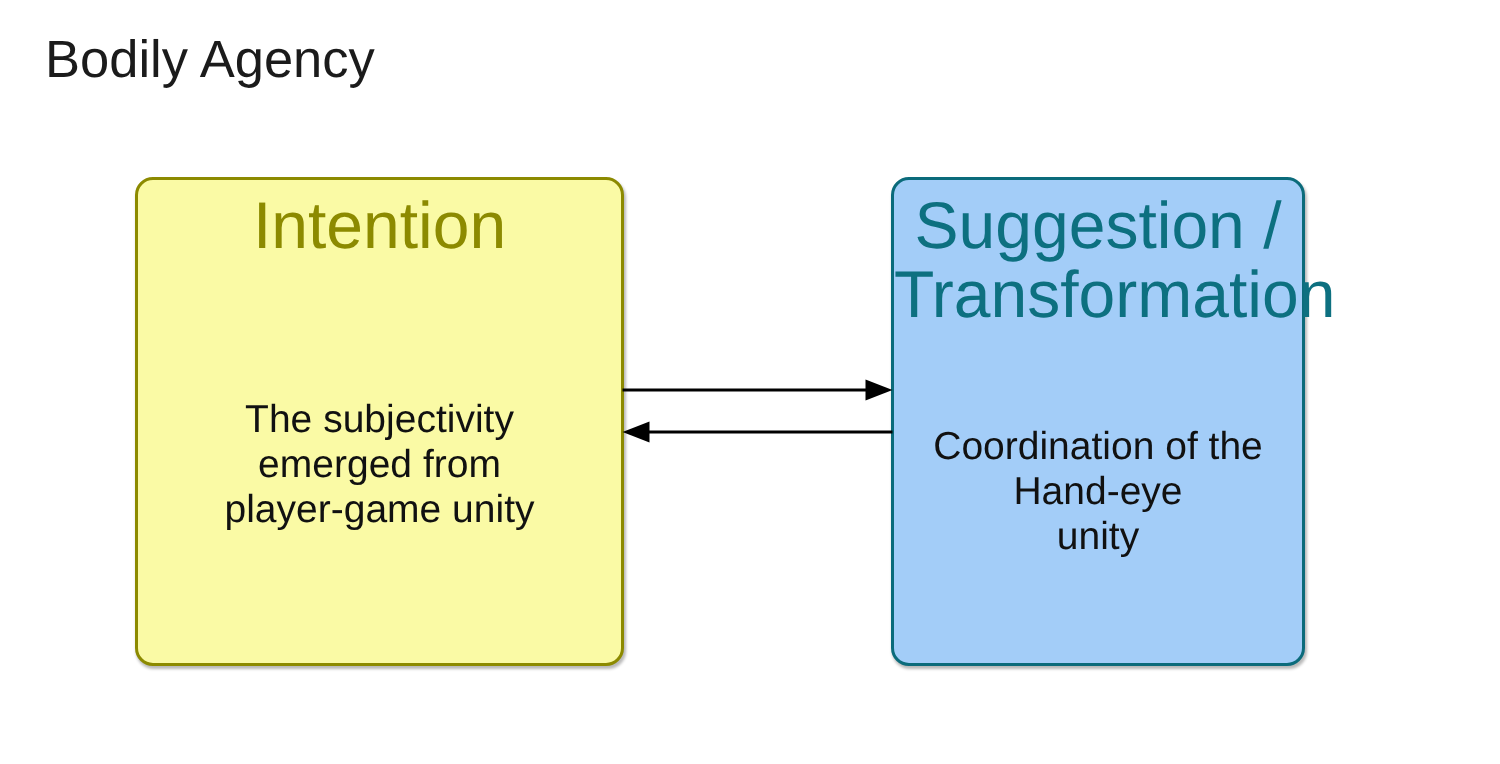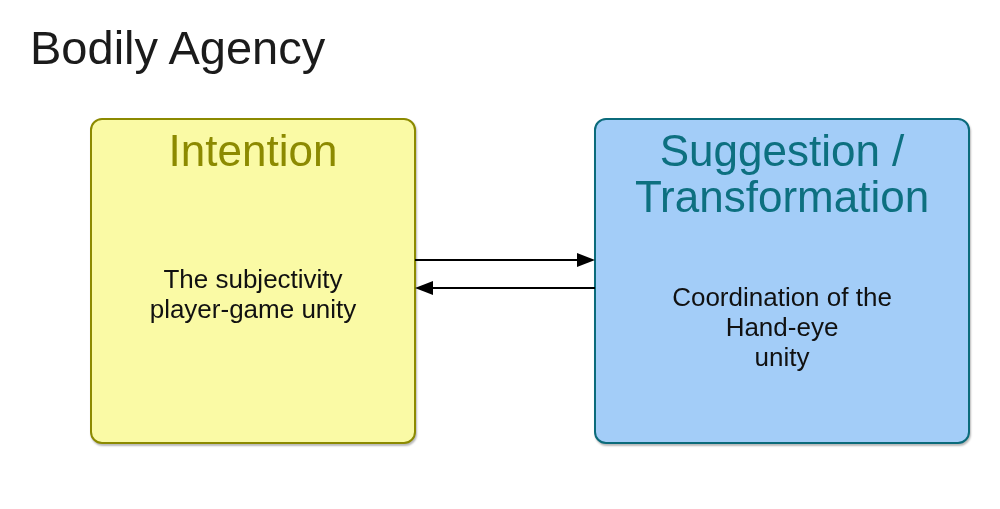--- a/index.html
+++ b/index.html
@@ -13,21 +13,21 @@
     width: 1000px;
     height: 509px;
     background: #ffffff;
     overflow: hidden;
   }
   .page-title {
     position: absolute;
     left: 30px;
     top: 20px;
     margin: 0;
-    font-size: 47px;
+    font-size: 35px;
     font-weight: 500;
     color: #1b1b1b;
     letter-spacing: 0px;
   }
   .box {
     position: absolute;
     top: 118px;
     height: 326px;
     box-sizing: border-box;
     border: 2px solid;
@@ -35,21 +35,21 @@
     box-shadow: 1px 2px 2px rgba(0,0,0,0.28);
   }
   .box-intention {
     left: 90px;
     width: 326px;
     background: #fafaa5;
     border-color: #8c8a00;
   }
   .box-suggestion {
     left: 594px;
-    width: 376px;
+    width: 276px;
     background: #a3cdf8;
     border-color: #0b6b7b;
   }
   .box-title {
     position: absolute;
     top: 8px;
     left: 0;
     width: 100%;
     text-align: center;
     font-size: 44px;
@@ -82,20 +82,21 @@
 <body>
 
 <div class="canvas">
 
   <h1 class="page-title">Bodily Agency</h1>
 
   <div class="box box-intention">
     <div class="box-title">Intention</div>
     <div class="box-body">
       <div>The subjectivity</div>
+      <div>emerged from</div>
       <div>player-game unity</div>
     </div>
   </div>
 
   <div class="box box-suggestion">
     <div class="box-title">
       <div>Suggestion /</div>
       <div>Transformation</div>
     </div>
     <div class="box-body">

